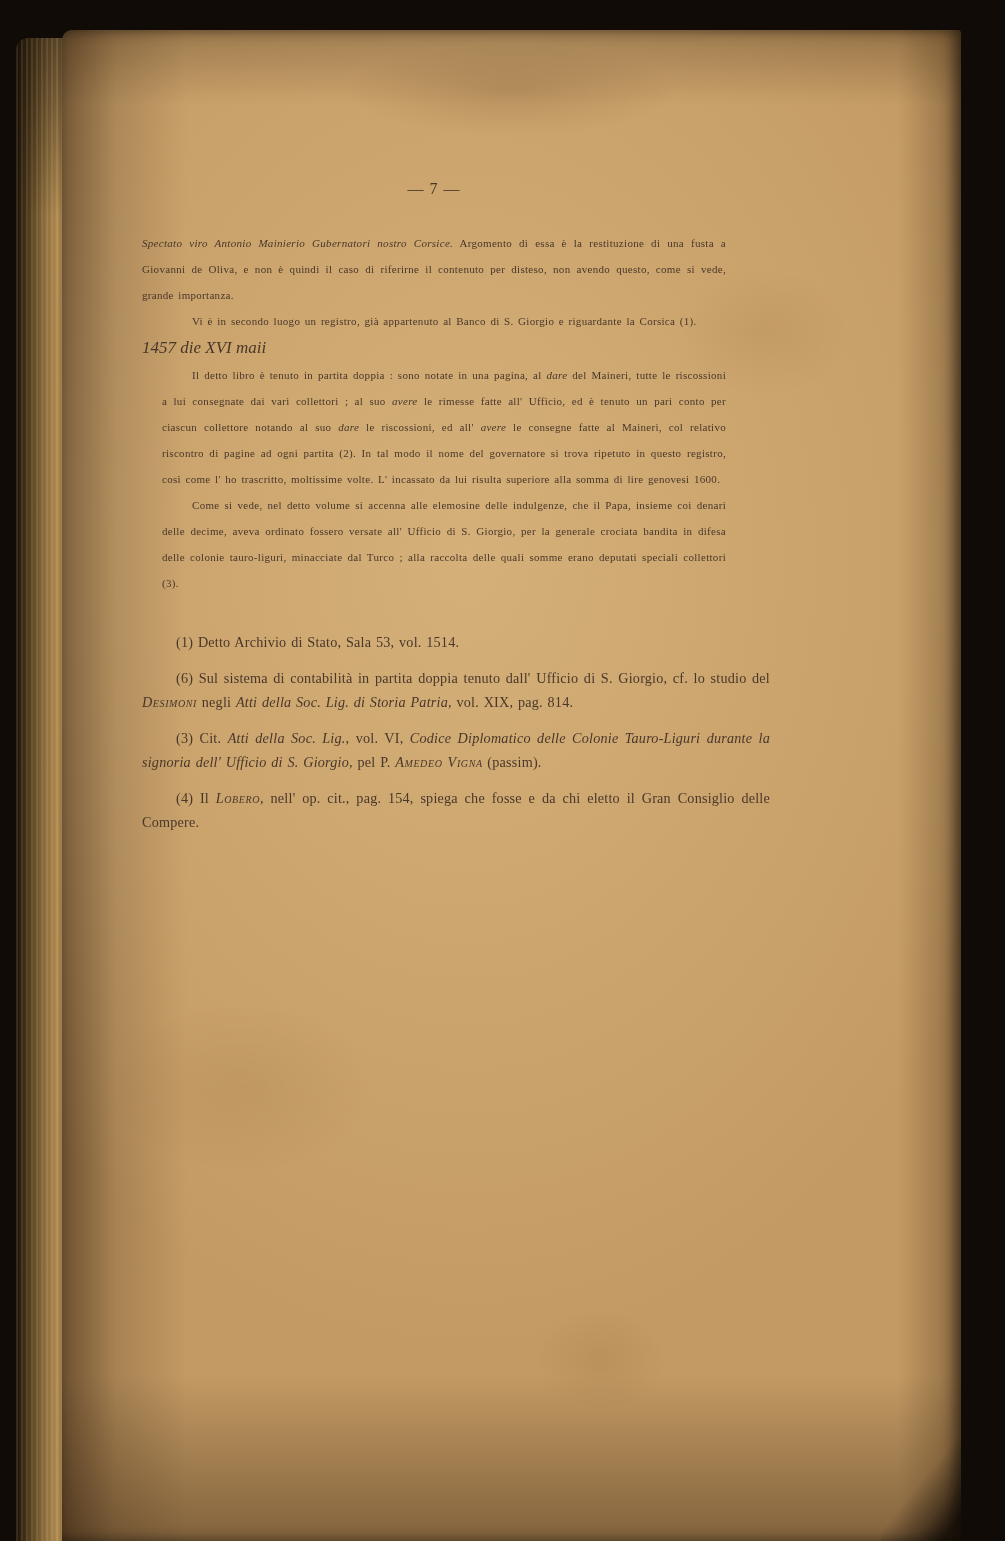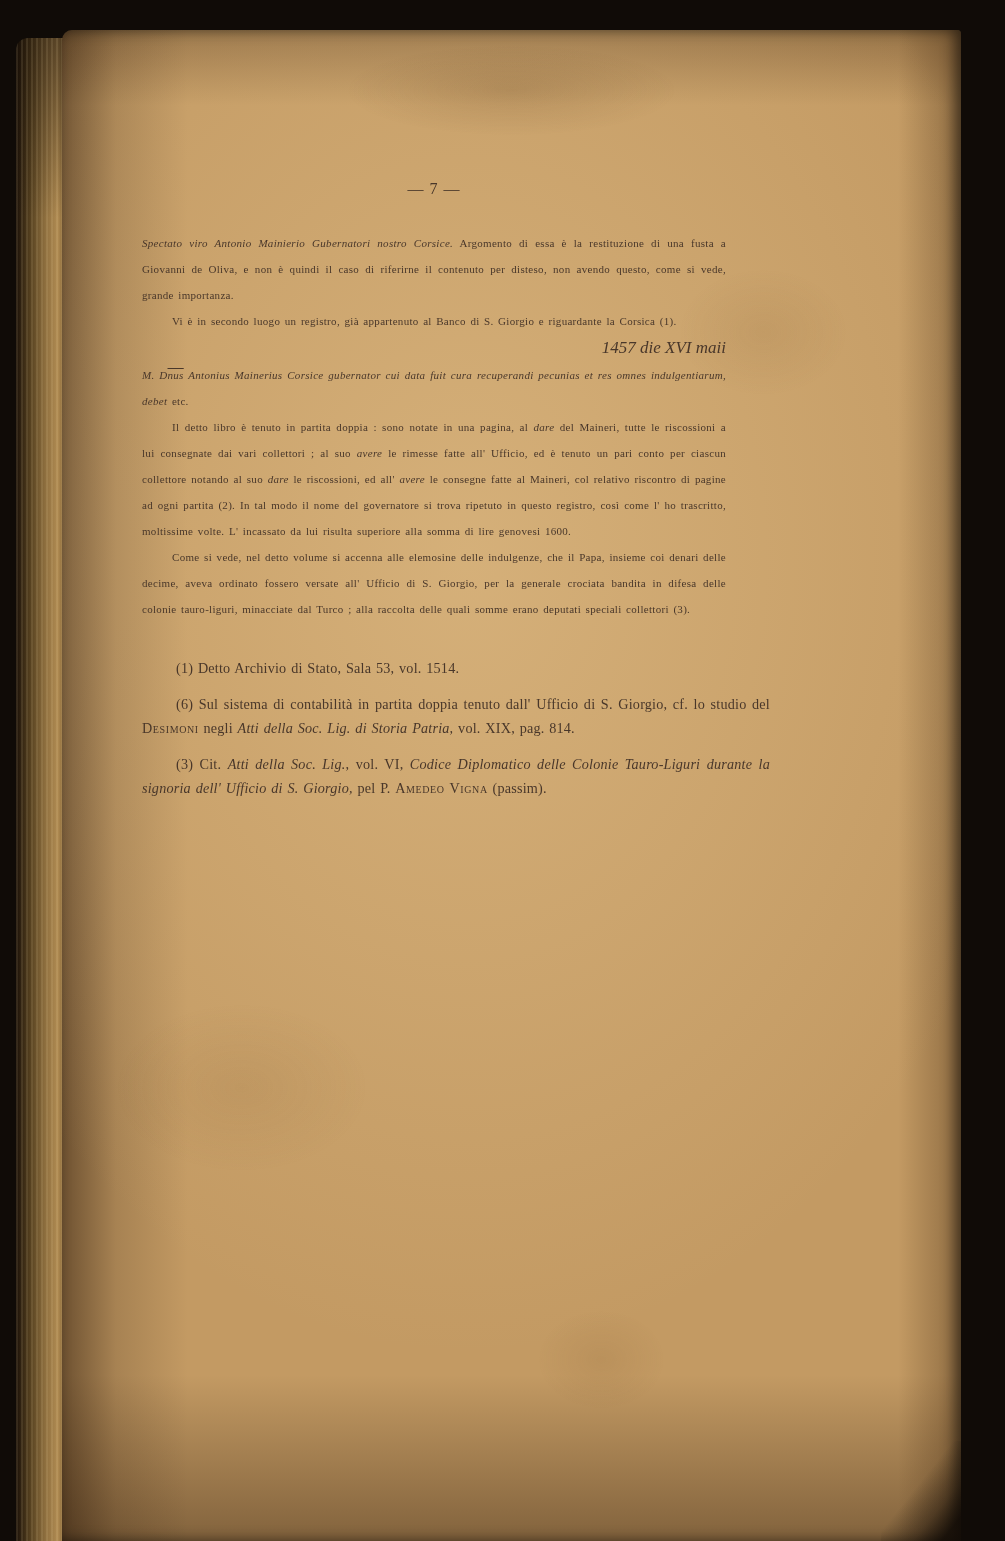--- a/index.html
+++ b/index.html
@@ -78,68 +78,68 @@
 
   .para {
     margin: 0;
     font-size: 11px;
     line-height: 26px;
     letter-spacing: 0.3px;
     word-spacing: 1.5px;
     text-align: justify;
     hyphens: auto;
   }
-  .para.indent { text-indent: 30px; }
+  .para.indent { text-indent: 30px; margin-left: 20px; }
 
   .heading {
     margin: 1px 0;
     font-size: 17px;
     line-height: 26px;
     font-style: italic;
-    text-align: right;
+    text-align: left;
   }
 
   .footnotes {
     margin-top: 34px;
     width: 628px;
   }
   .footnote {
     margin: 12px 0 5px 0;
     font-size: 14.2px;
     line-height: 24px;
     letter-spacing: 0.2px;
     word-spacing: 1px;
     text-align: justify;
     text-indent: 34px;
     hyphens: auto;
   }
 
   .it { font-style: italic; }
-  .sc { font-variant: small-caps; letter-spacing: 0.6px; }
+  .sc { font-variant: small-caps; letter-spacing: 0.6px; font-style: italic; }
   .ov { text-decoration: overline; }
 </style>
 </head>
 <body>
 
 <div class="under-pages"></div>
 
 <div class="page">
   <div class="stains"></div>
 
   <div class="text-block">
     <p class="page-number">— 7 —</p>
     <div>
         <p class="para"><span class="it">Spectato viro Antonio Mainierio Gubernatori nostro Corsice.</span><span> Argomento di essa è la restituzione di una fusta a Giovanni de Oliva, e non è quindi il caso di riferirne il contenuto per disteso, non avendo questo, come si vede, grande importanza.</span></p>
         <p class="para indent"><span>Vi è in secondo luogo un registro, già appartenuto al Banco di S. Giorgio e riguardante la Corsica (1).</span></p>
         <p class="heading"><span class="it">1457 die XVI maii</span></p>
-        <p class="para"><span class="it">M. D</span><span class="it ov">nus</span><span class="it"> Antonius Mainerius Corsice gubernator cui data fuit cura recuperandi pecunias et res omnes indulgentiarum, debet</span><span> etc.</span></p>
         <p class="para indent"><span>Il detto libro è tenuto in partita doppia : sono notate in una pagina, al </span><span class="it">dare</span><span> del Maineri, tutte le riscossioni a lui consegnate dai vari collettori ; al suo </span><span class="it">avere</span><span> le rimesse fatte all' Ufficio, ed è tenuto un pari conto per ciascun collettore notando al suo </span><span class="it">dare</span><span> le riscossioni, ed all' </span><span class="it">avere</span><span> le consegne fatte al Maineri, col relativo riscontro di pagine ad ogni partita (2). In tal modo il nome del governatore si trova ripetuto in questo registro, così come l' ho trascritto, moltissime volte. L' incassato da lui risulta superiore alla somma di lire genovesi 1600.</span></p>
         <p class="para indent"><span>Come si vede, nel detto volume si accenna alle elemosine delle indulgenze, che il Papa, insieme coi denari delle decime, aveva ordinato fossero versate all' Ufficio di S. Giorgio, per la generale crociata bandita in difesa delle colonie tauro-liguri, minacciate dal Turco ; alla raccolta delle quali somme erano deputati speciali collettori (3).</span></p>
       </div>
     <div class="footnotes">
         <p class="footnote"><span>(1) Detto Archivio di Stato, Sala 53, vol. 1514.</span></p>
         <p class="footnote"><span>(6) Sul sistema di contabilità in partita doppia tenuto dall' Ufficio di S. Giorgio, cf. lo studio del </span><span class="sc">Desimoni</span><span> negli </span><span class="it">Atti della Soc. Lig. di Storia Patria,</span><span> vol. XIX, pag. 814.</span></p>
         <p class="footnote"><span>(3) Cit. </span><span class="it">Atti della Soc. Lig.</span><span>, vol. VI, </span><span class="it">Codice Diplomatico delle Colonie Tauro-Liguri durante la signoria dell' Ufficio di S. Giorgio,</span><span> pel P. </span><span class="sc">Amedeo Vigna</span><span> (passim).</span></p>
+        <p class="footnote"><span>(4) Il </span><span class="sc">Lobero</span><span>, nell' op. cit., pag. 154, spiega che fosse e da chi eletto il Gran Consiglio delle Compere.</span></p>
       </div>
   </div>
 
   <div class="corner-shadow"></div>
 </div>
 
 </body></html>

